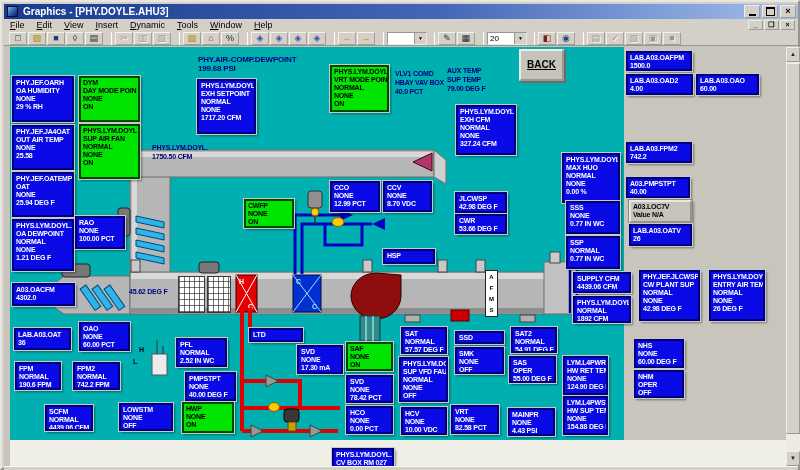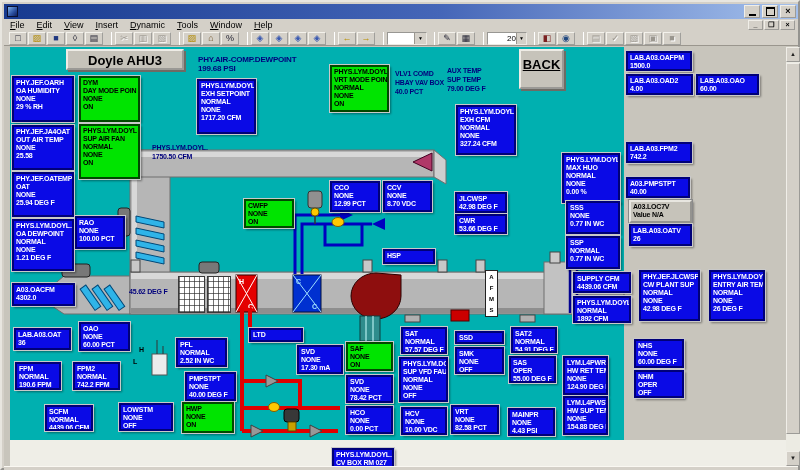--- a/index.html
+++ b/index.html
@@ -40,21 +40,21 @@
   .tbbtn.disabled{color:#9A968E;text-shadow:1px 1px 0 #fff;}
   [data-name="open-button"],[data-name="open-graphic-button"]{color:#B08800;}
   [data-name="save-button"]{color:#203880;}
   [data-name="home-button"]{color:#604010;}
   [data-name="back-nav-button"],[data-name="forward-nav-button"]{color:#B89000;font-weight:bold;}
   [data-name^="dynamic-tool"]{color:#3858B0;}
   [data-name="capture-button"]{color:#7A2020;}
   [data-name="find-button"]{color:#204880;}
   .tbcombo{display:inline-flex;width:40px;height:13px;background:#fff;border:1px inset #ECEAE4;
     font-size:8px;line-height:11px;box-sizing:border-box;}
-  .tbcombo .cval{flex:1;padding-left:19px;}
+  .tbcombo .cval{flex:1;padding-left:2px;}
   .tbcombo .carrow{width:11px;background:#D4D0C8;border-left:1px solid #9A968E;
     font-size:5px;line-height:11px;text-align:center;color:#000;}
 
   
   .workspace{position:absolute;left:2px;top:44px;width:794px;height:420px;background:#C8C5BC;}
   .canvas-teal{position:absolute;left:8px;top:45px;width:614px;height:393px;background:#00B0B0;}
   .canvas-bottom{position:absolute;left:8px;top:438px;width:776px;height:26px;background:#EFEEE7;}
   #gfx{position:absolute;left:0;top:0;pointer-events:none;}
 
   
@@ -65,23 +65,23 @@
   .hmibox.t-green{background:#00E400;color:#000;border-color:#004800;}
   .hmibox.t-gray{background:#C6C3BA;color:#000;border:2px outset #E8E6E0;
     box-shadow:0 0 0 1px #8A8A8A,2px 2px 2px rgba(0,0,0,.35);}
   .stext{position:absolute;font-size:7px;font-weight:bold;line-height:9px;
     color:#00007C;white-space:nowrap;letter-spacing:-0.2px;}
 
   
   .plaque{position:absolute;left:64px;top:47px;width:118px;height:21px;background:#C6C3BA;
     border:2px outset #EEECE6;box-shadow:2px 2px 0 #6E6B64;color:#000;
     font-size:13px;font-weight:bold;text-align:center;line-height:19px;box-sizing:border-box;}
-  .backbtn{position:absolute;left:517px;top:47px;width:45px;height:40px;background:#C6C3BA;
+  .backbtn{position:absolute;left:517px;top:47px;width:45px;height:32px;background:#C6C3BA;
     border:2px outset #EEECE6;box-shadow:2px 2px 0 #6E6B64;color:#000;
-    font-size:13px;font-weight:bold;text-align:center;line-height:28px;box-sizing:border-box;cursor:pointer;text-decoration:underline;}
+    font-size:10px;font-weight:bold;text-align:center;line-height:28px;box-sizing:border-box;cursor:pointer;text-decoration:underline;}
 
   
   .filter{position:absolute;background:#fff;border:1px solid #3A3A3A;box-sizing:border-box;
     background-image:repeating-linear-gradient(0deg,rgba(40,40,40,.65) 0 1px,transparent 1px 6px),
                      repeating-linear-gradient(90deg,rgba(40,40,40,.65) 0 1px,transparent 1px 5px);}
   .afms{position:absolute;left:483px;top:268px;width:13px;height:47px;background:#fff;
     border:1px solid #222;box-sizing:border-box;font-size:6px;font-weight:bold;color:#000;
     text-align:center;line-height:11px;padding-top:1px;}
 
   
@@ -92,20 +92,21 @@
     border:1px outset #F0EEE8;box-sizing:border-box;}
   .botframe{position:absolute;left:2px;top:464px;width:794px;height:4px;background:#D4D0C8;border-top:1px solid #FAF8F2;}
 </style>
 </head>
 <body>
 
 <div class="win" data-name="app-window">
 
   <div class="titlebar" data-name="title-bar">
     <span class="appicon" data-name="app-icon"></span>
+    <span class="title" data-name="window-title">Graphics - [PHY.DOYLE.AHU3]</span>
     <span class="winbtns">
       <span class="wbtn" data-name="minimize-button">
           <span class="g-min" data-name="minimize-icon"></span>
         </span>
       <span class="wbtn" data-name="restore-button">
           <span class="g-res" data-name="restore-icon"></span>
         </span>
       <span class="wbtn" data-name="close-button">
           <span data-name="close-icon">×</span>
         </span>
@@ -303,21 +304,20 @@
         <text x="137" y="350" font-size="7" font-weight="bold" fill="#000">H</text>
         <text x="131" y="362" font-size="7" font-weight="bold" fill="#000">L</text>
       </g>
     </svg>
 
     <div class="filter" style="left:176px;top:274px;width:27px;height:37px;" data-name="filter-bank-1"></div>
     <div class="filter" style="left:205px;top:274px;width:24px;height:37px;" data-name="filter-bank-2"></div>
 
     <div class="afms" data-name="afms-label">A<br>F<br>M<br>S</div>
 
-    <div class="plaque" data-name="graphic-title-plaque">Doyle AHU3</div>
     <div class="backbtn" data-name="back-button" style="pointer-events:auto;">BACK</div>
 
     <div id="box-layer" style="position:absolute;left:0;top:0;width:800px;height:470px;" data-name="hmi-box-layer">
         <div class="hmibox t-blue" data-name="hmi-box-oarh" style="left: 10px; top: 74px; width: 62px; height: 46px; pointer-events: auto;">
           <div>PHY.JEF.OARH</div>
           <div>OA HUMIDITY</div>
           <div>NONE</div>
           <div>29 % RH</div>
         </div>
         <div class="hmibox t-green" data-name="hmi-box-dym" style="left: 77px; top: 74px; width: 61px; height: 46px; pointer-events: auto;">

